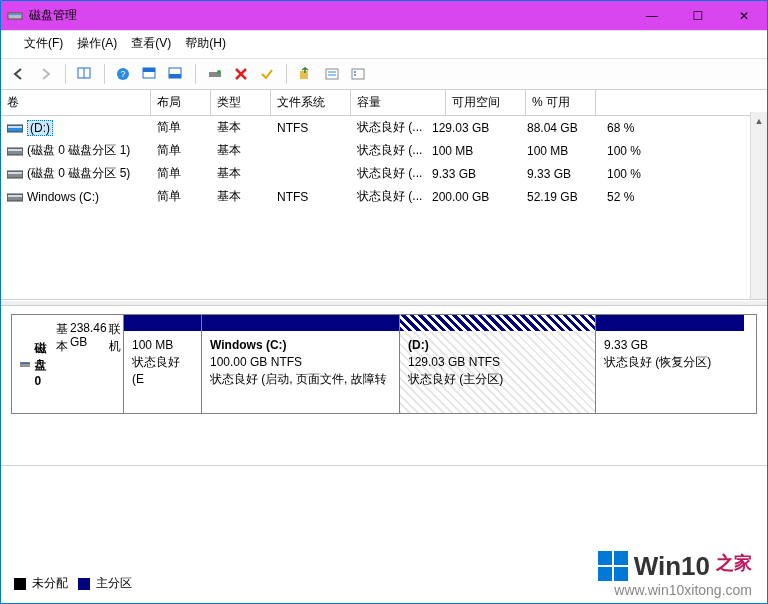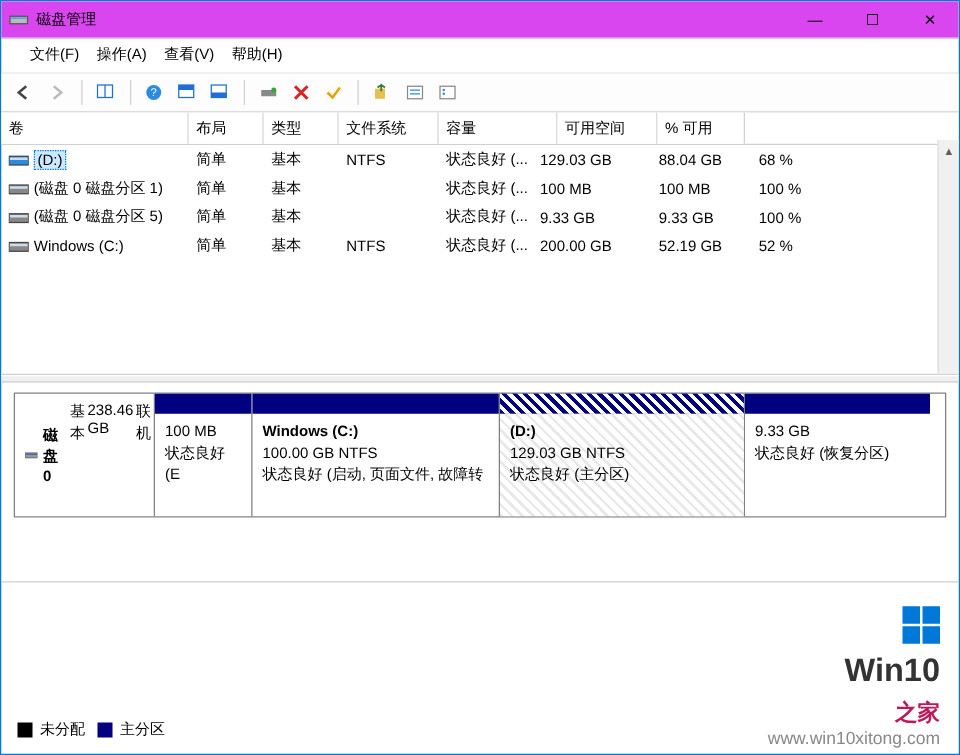--- a/index.html
+++ b/index.html
@@ -175,24 +175,23 @@
   .watermark {
     position: absolute;
     right: 16px;
     bottom: 6px;
     text-align: right;
   }
   .watermark .wm-logo {
     font-size: 26px;
     font-weight: bold;
     display: flex;
-    align-items: flex-end;
+    align-items: flex-start;
     justify-content: flex-end;
     gap: 6px;
-    flex-direction: column;
   }
   .wm-win { color: #333; }
   .wm-zj { color: #be185d; font-size: 18px; }
   .wm-url { color: #888; font-size: 14px; }
   .win-squares {
     display: inline-grid;
     grid-template-columns: 14px 14px;
     grid-template-rows: 14px 14px;
     gap: 2px;
   }

